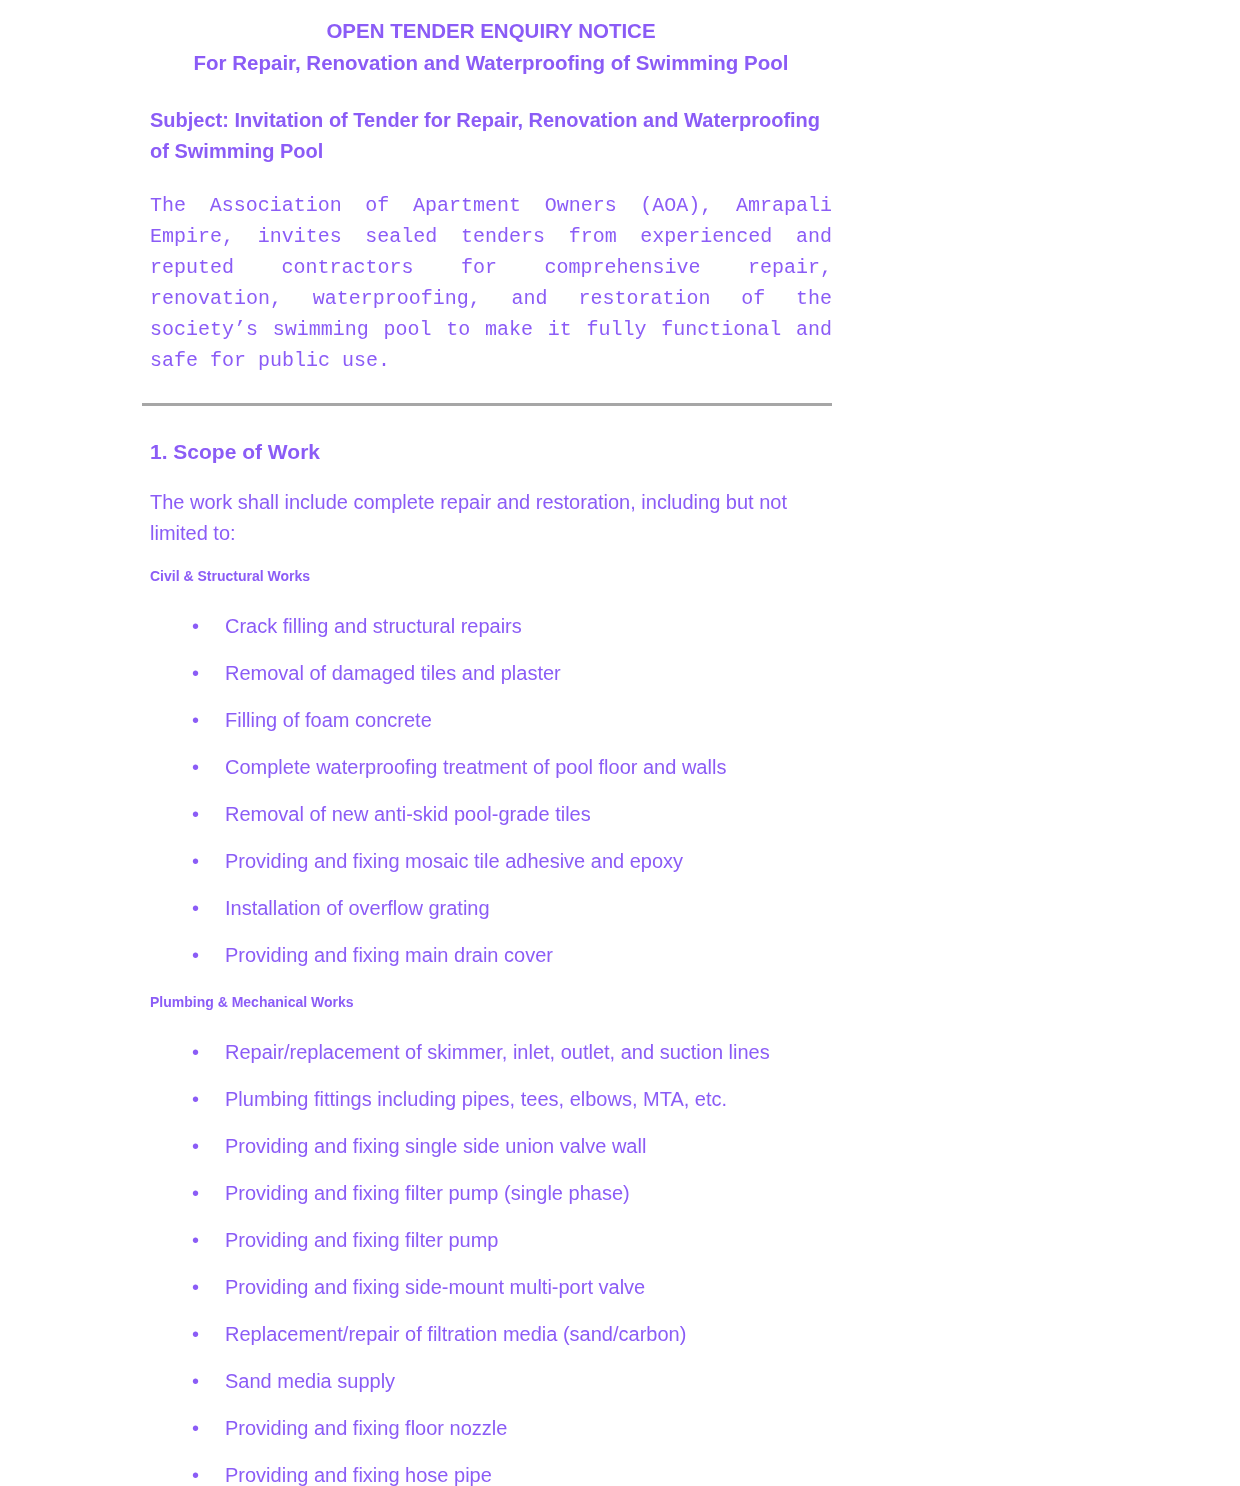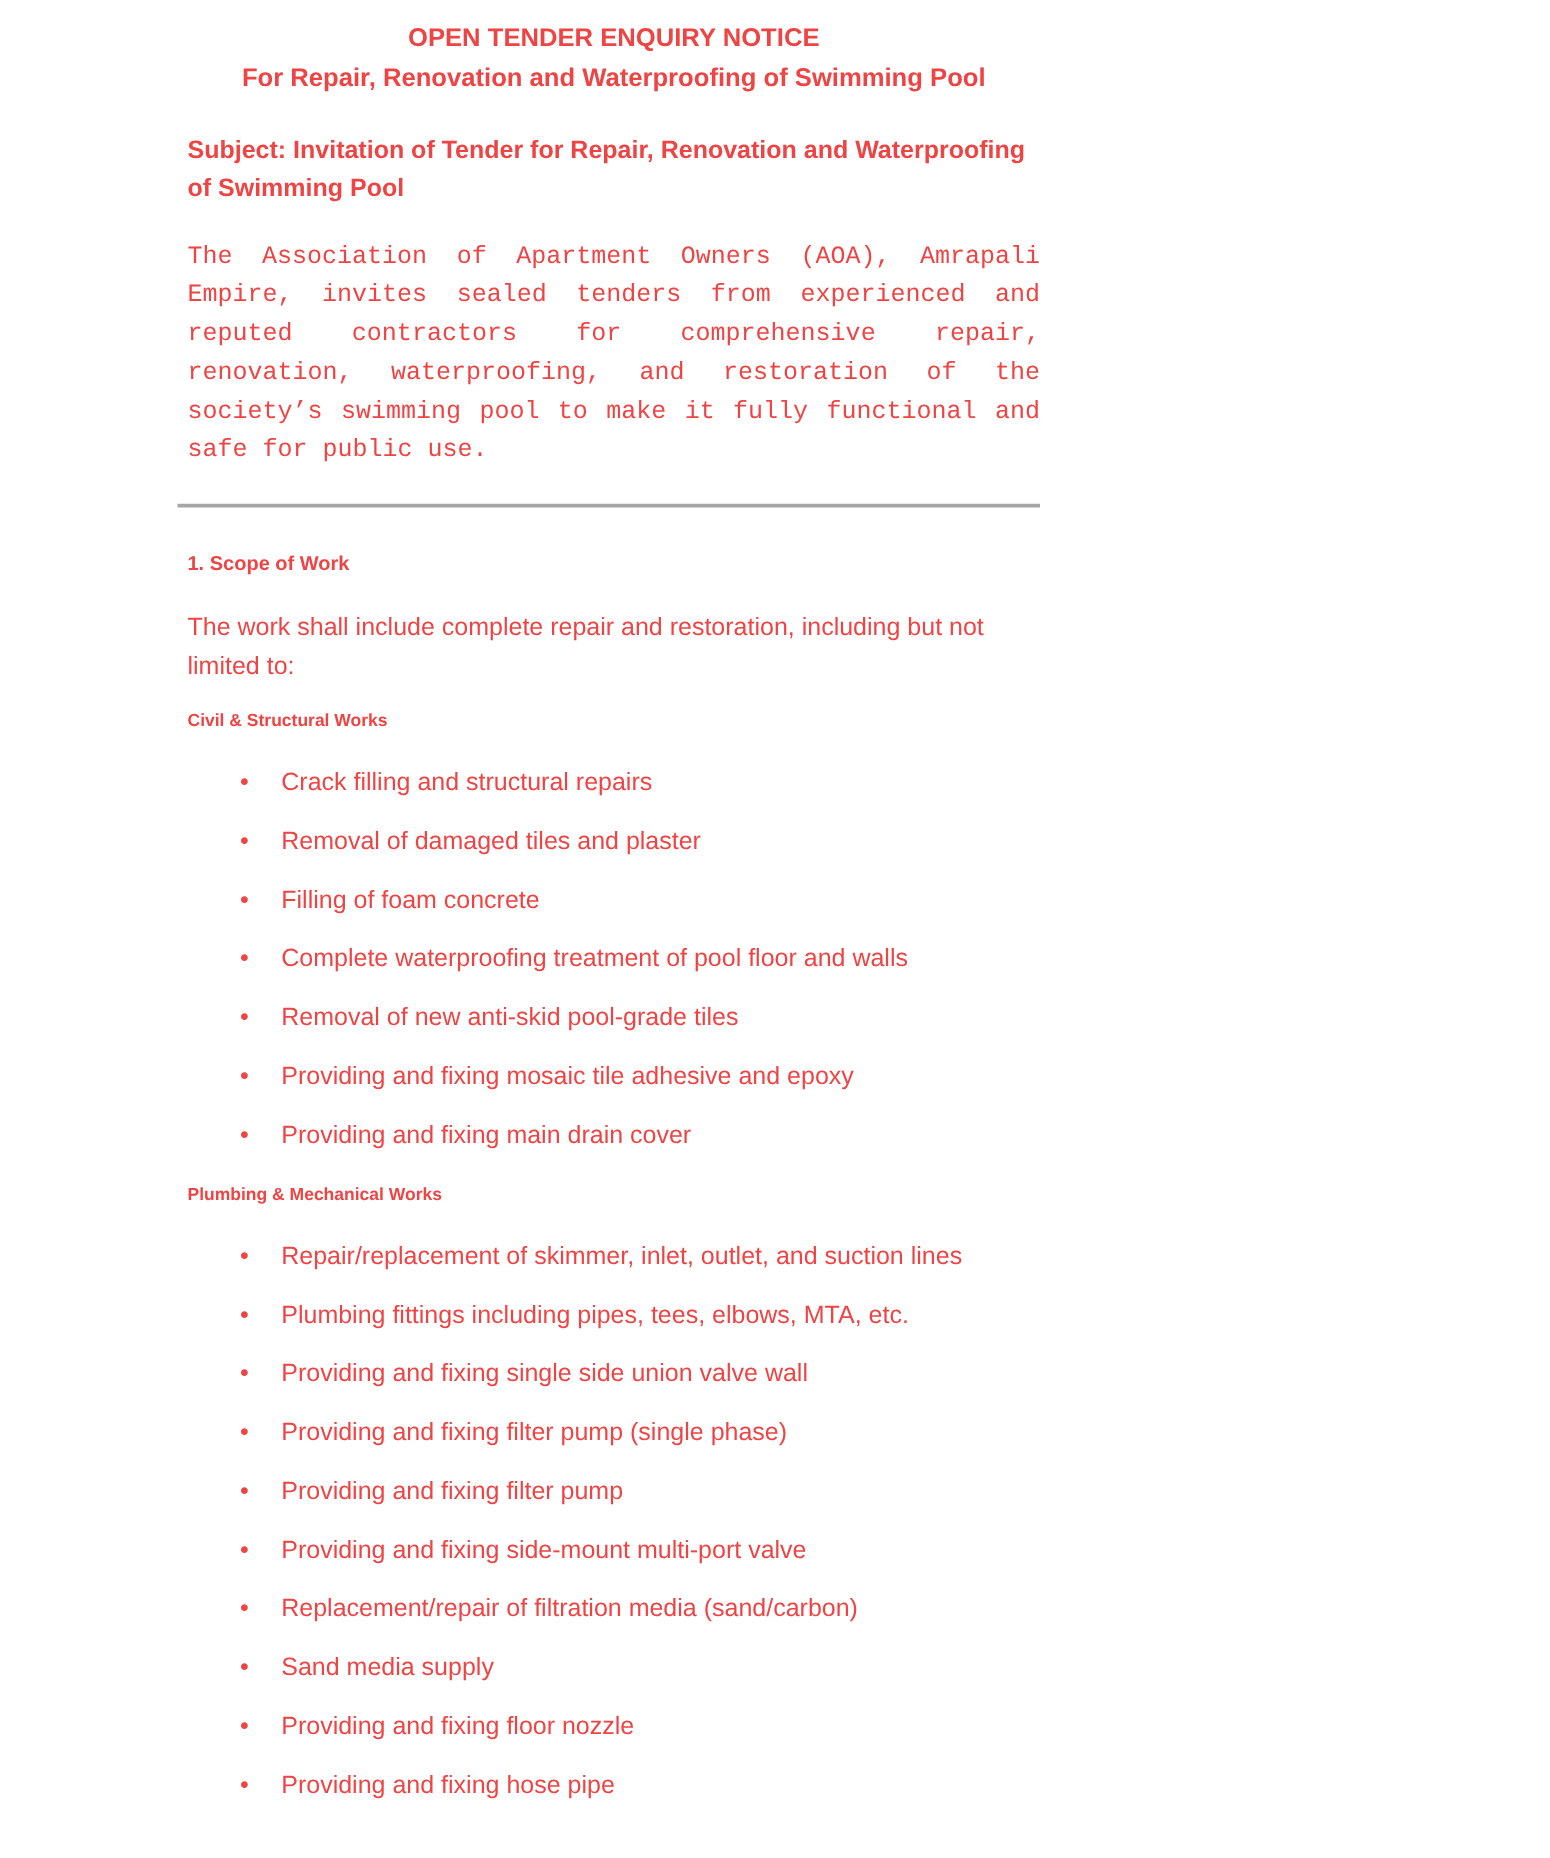--- a/index.html
+++ b/index.html
@@ -8,21 +8,21 @@
     background: #ffffff;
   }
   .page {
     width: 980px;
     height: 1486px;
     box-sizing: border-box;
     padding: 15px 148px 0 150px;
     background: #ffffff;
     font-family: "Liberation Sans", sans-serif;
     font-size: 20px;
-    color: #ef4444;
+    color: #8b5cf6;
     overflow: hidden;
   }
   .doc-title,
   .doc-subtitle {
     margin: 0;
     font-size: 20.5px;
     font-weight: 700;
     text-align: center;
     line-height: 32px;
   }
@@ -48,21 +48,21 @@
     font-family: Liberation Mono, monospace;
   }
   .section-divider {
     border: none;
     height: 3px;
     background: #a6a6a6;
     margin: 27px 0 0 -8px;
   }
   .scope-heading {
     margin: 30px 0 0;
-    font-size: 16px;
+    font-size: 21px;
     font-weight: 700;
     line-height: 31px;
   }
   .scope-intro {
     margin: 20px 0 0;
     line-height: 31px;
   }
   .works-heading {
     margin: 12px 0 0;
     font-size: 14px;
@@ -110,20 +110,21 @@
 
   <h4 class="works-heading">Civil &amp; Structural Works</h4>
 
   <ul class="works-list">
       <li>Crack filling and structural repairs</li>
       <li>Removal of damaged tiles and plaster</li>
       <li>Filling of foam concrete</li>
       <li>Complete waterproofing treatment of pool floor and walls</li>
       <li>Removal of new anti-skid pool-grade tiles</li>
       <li>Providing and fixing mosaic tile adhesive and epoxy</li>
+      <li>Installation of overflow grating</li>
       <li>Providing and fixing main drain cover</li>
     </ul>
 
   <h4 class="works-heading">Plumbing &amp; Mechanical Works</h4>
 
   <ul class="works-list">
       <li>Repair/replacement of skimmer, inlet, outlet, and suction lines</li>
       <li>Plumbing fittings including pipes, tees, elbows, MTA, etc.</li>
       <li>Providing and fixing single side union valve wall</li>
       <li>Providing and fixing filter pump (single phase)</li>

